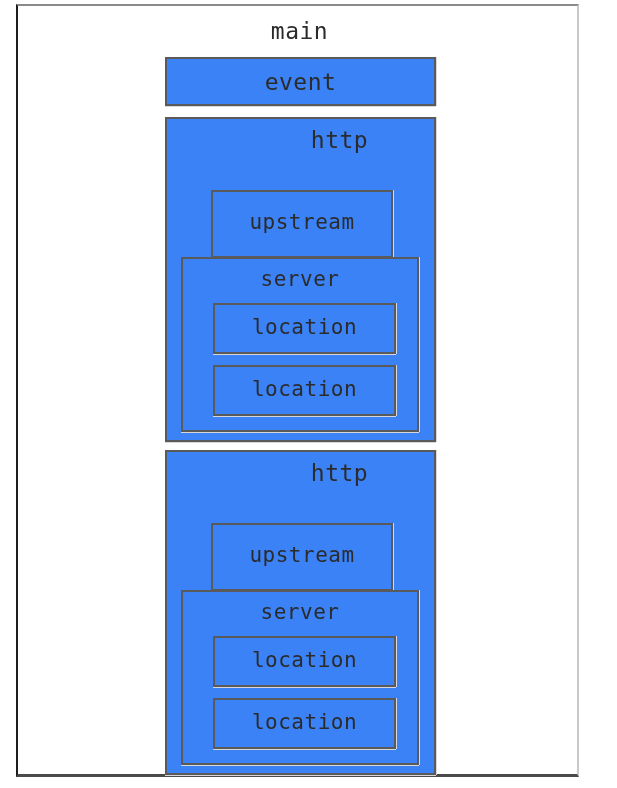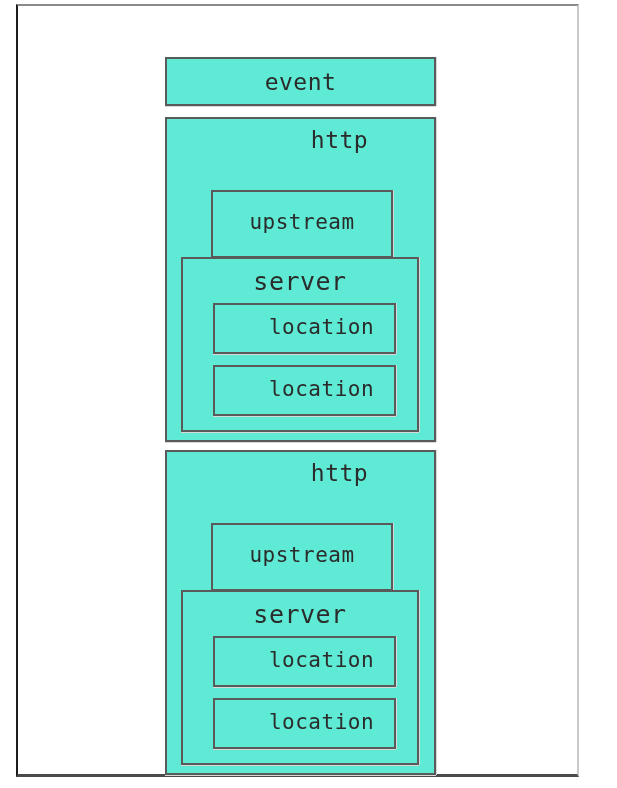--- a/index.html
+++ b/index.html
@@ -36,21 +36,21 @@
     border-top: 2px solid #8a8a8a;
     border-right: 2px solid #c9c9c9;
     border-bottom: 3px solid #4a4a4a;
     background: #ffffff;
   }
 
   
   .box {
     position: absolute;
     box-sizing: border-box;
-    background: #5eead4;
+    background: #3b82f6;
     border: 2px solid #5a5a5a;
     box-shadow: 0 1px 0 0 #d8d8d8, 1px 0 0 0 #d8d8d8;
   }
 
   .box-label {
     position: absolute;
     left: 0;
     width: 100%;
     text-align: center;
     color: #2b2b2b;
@@ -105,47 +105,47 @@
   }
 
   .server-box {
     left: 14px;
     top: 138px;
     width: 238px;
     height: 175px;
   }
   .label-server {
     top: 8px;
-    font-size: 25px;
+    font-size: 21px;
   }
 
   
   .location-box {
     left: 30px;
     width: 183px;
     height: 51px;
   }
   .location-1 { top: 44px; }
   .location-2 { top: 106px; }
 
   .label-location {
     top: 10px;
     font-size: 21px;
-    padding-left: 17px;
   }
 </style>
 </head>
 <body>
 
 <div id="canvas">
 
   <div class="page-frame">
 
     <div class="main-region">
 
+      <div class="box-label label-main">main</div>
 
       <div class="box lvl1 event-box">
         <div class="box-label label-event">event</div>
       </div>
 
       <div class="box lvl1 http-box-1">
 
         <div class="box-label label-http">http</div>
 
         <div class="box upstream-box">

